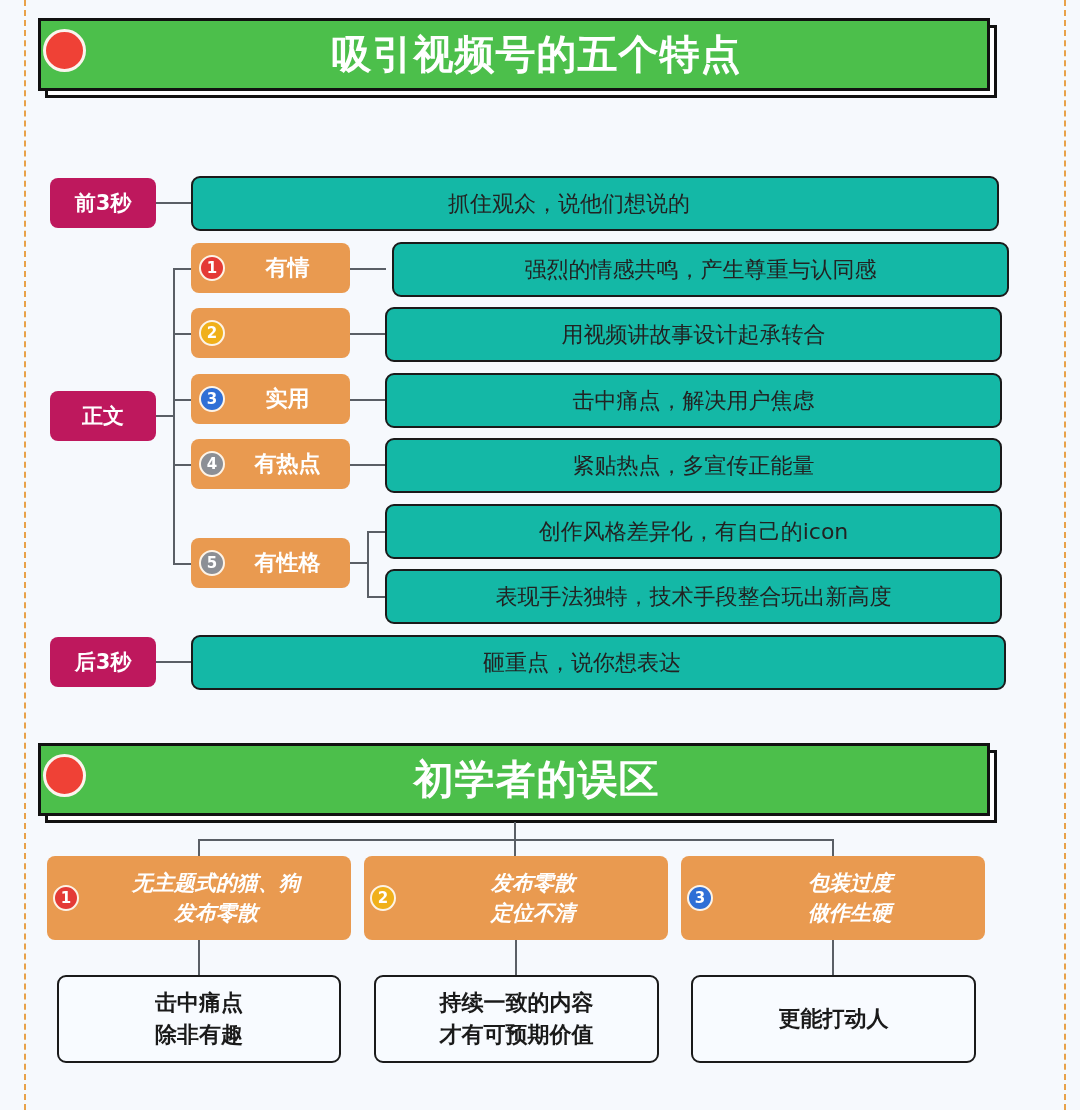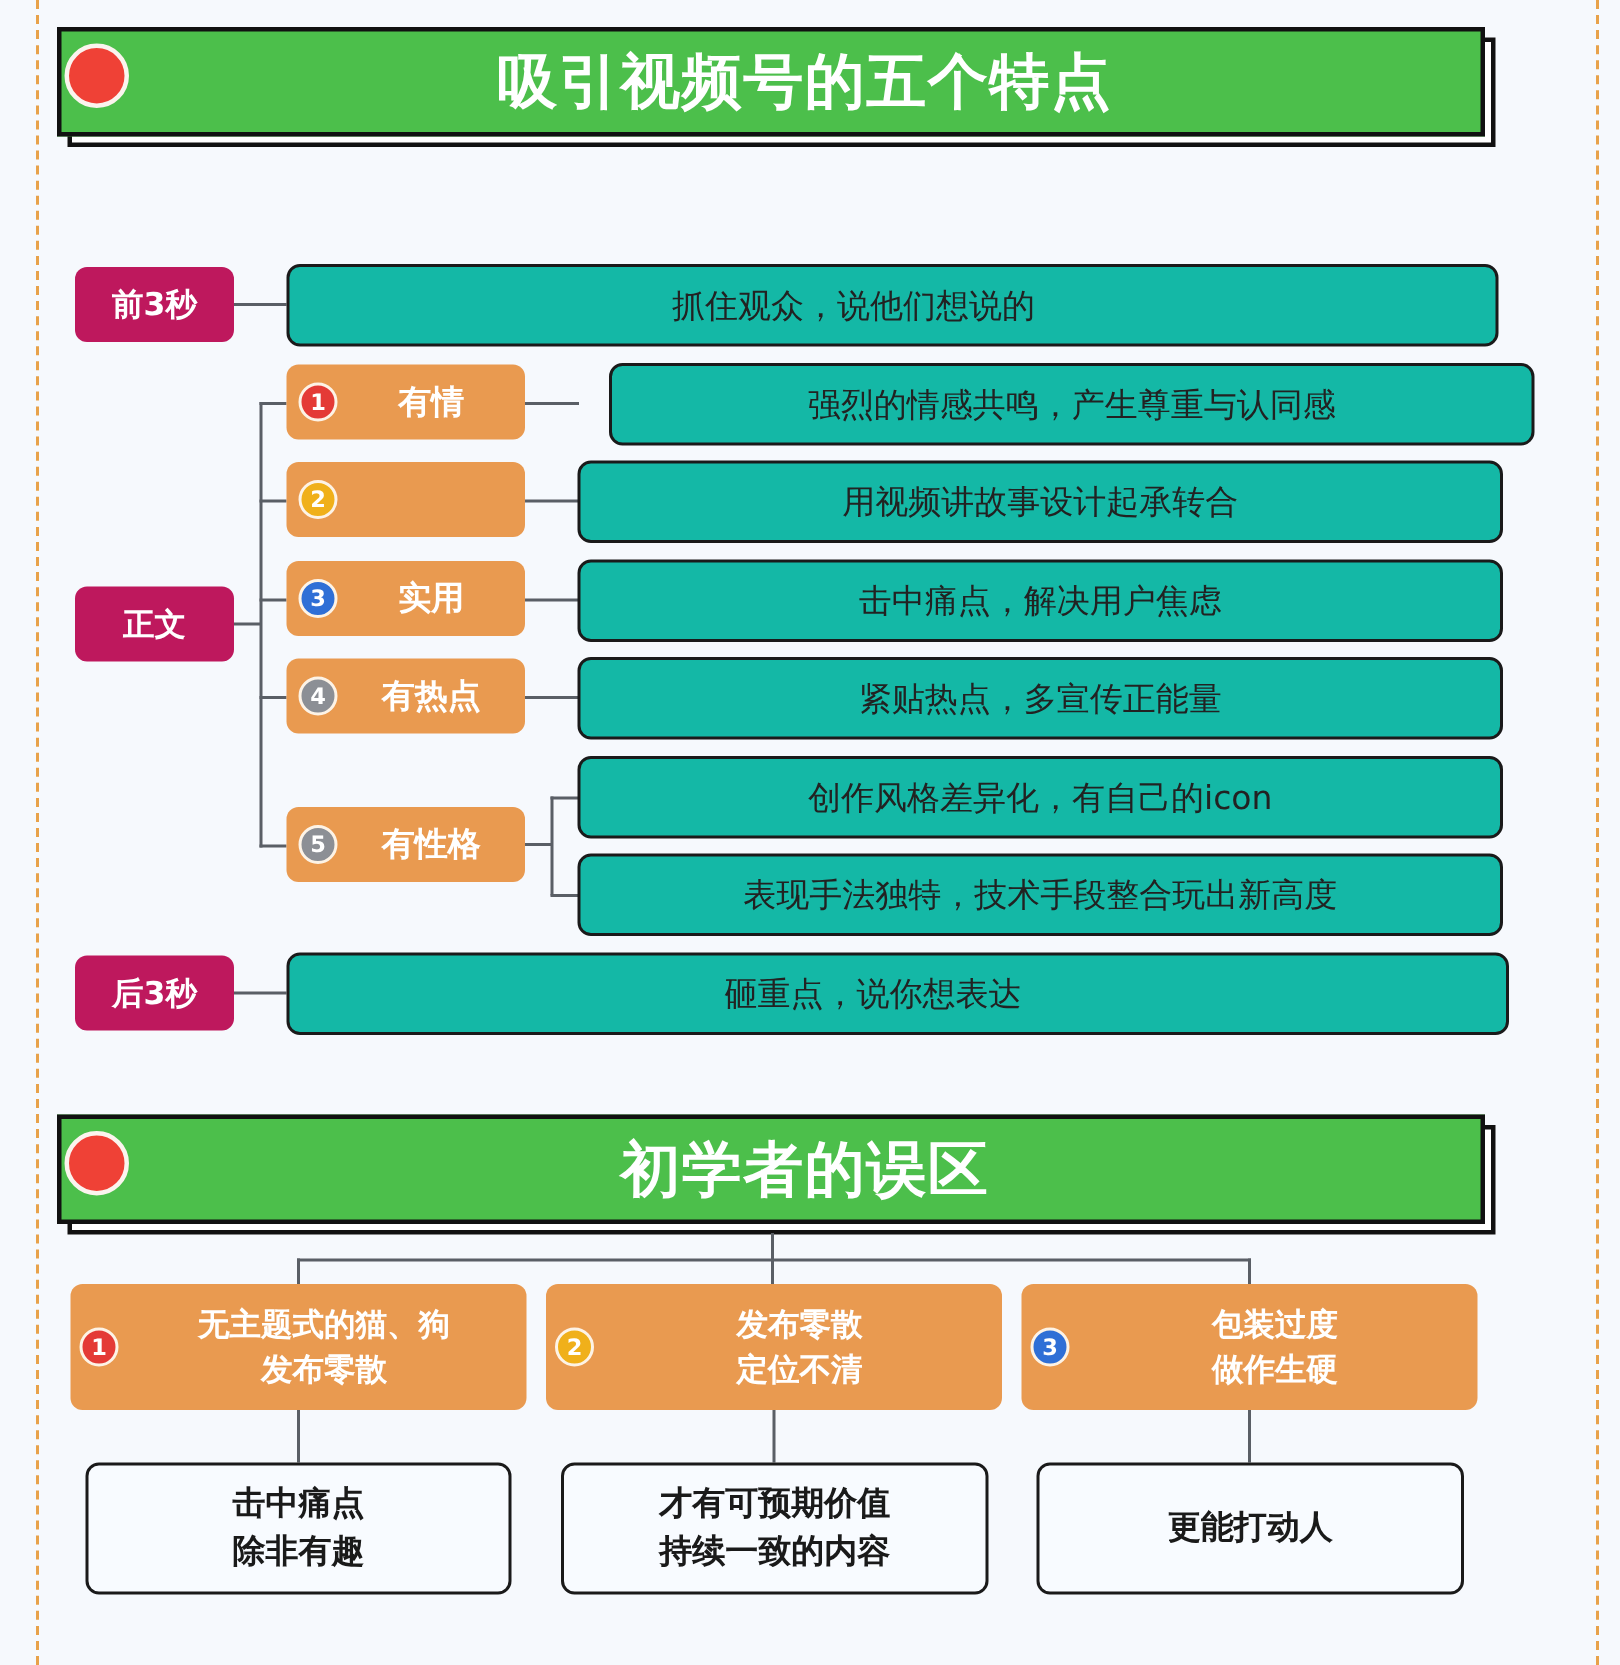--- a/index.html
+++ b/index.html
@@ -65,21 +65,21 @@
     position:absolute; top:856px; height:84px; border-radius:8px; background:#e99a50;
     color:#fff; font-weight:bold; font-size:21px; line-height:30px;
   }
   .bottom-tag .num {
     position:absolute; left:6px; top:29px; width:26px; height:26px; border-radius:50%;
     border:2px solid #fdf3e6; box-sizing:border-box; color:#fff; font-size:15px;
     display:flex; align-items:center; justify-content:center;
   }
   .bottom-tag .lbl {
     position:absolute; left:34px; right:0; top:0; bottom:0;
-    display:flex; flex-direction:column; align-items:center; justify-content:center;
+    display:flex; flex-direction:column; align-items:center; justify-content:center;font-style:italic;
   }
   .result {
     position:absolute; top:975px; height:88px; border:2.5px solid #1a1a1a; border-radius:9px;
     background:#f8fbff; box-sizing:border-box; color:#1a1a1a; font-weight:bold; font-size:22px;
     line-height:32px; display:flex; flex-direction:column; align-items:center; justify-content:center;
   }
 </style>
 </head>
 <body>
 
@@ -100,21 +100,21 @@
 <div class="green-tag" style="left:50px; top:391px;">正文</div>
 <div class="line" style="left:156px; top:415px; width:18px; height:2px;"></div>
 <div class="line" style="left:173px; top:268px; width:2px; height:297px;"></div>
 
 <div class="line" style="left:173px; top:268px; width:18px; height:2px;"></div>
 <div class="orange-tag" style="top:243px;">
   <span class="num" style="background:#e43a36;">1</span>
   <span class="lbl">有情</span>
 </div>
 <div class="line" style="left:350px; top:268px; width:36px; height:2px;"></div>
-<div class="box" style="left:406px; top:242px; width:617px; height:55px;">强烈的情感共鸣，产生尊重与认同感</div>
+<div class="box" style="left:392px; top:242px; width:617px; height:55px;">强烈的情感共鸣，产生尊重与认同感</div>
 
 <div class="line" style="left:173px; top:333px; width:18px; height:2px;"></div>
 <div class="orange-tag" style="top:308px;">
   <span class="num" style="background:#f0b01a;">2</span>
 </div>
 <div class="line" style="left:350px; top:333px; width:36px; height:2px;"></div>
 <div class="box" style="left:385px; top:307px; width:617px; height:55px;">用视频讲故事设计起承转合</div>
 
 <div class="line" style="left:173px; top:399px; width:18px; height:2px;"></div>
 <div class="orange-tag" style="top:374px;">
@@ -175,22 +175,22 @@
 
 <div class="bottom-tag" style="left:364px; width:304px;">
   <span class="num" style="background:#f0b01a;">2</span>
   <span class="lbl">
     <span>发布零散</span>
     <span>定位不清</span>
   </span>
 </div>
 <div class="line" style="left:515px; top:940px; width:2px; height:35px;"></div>
 <div class="result" style="left:374px; width:285px;">
+  <span>持续一致的内容</span>
   <span>才有可预期价值</span>
-  <span>持续一致的内容</span>
 </div>
 
 <div class="bottom-tag" style="left:681px; width:304px;">
   <span class="num" style="background:#2f6fd6;">3</span>
   <span class="lbl">
     <span>包装过度</span>
     <span>做作生硬</span>
   </span>
 </div>
 <div class="line" style="left:832px; top:940px; width:2px; height:35px;"></div>

